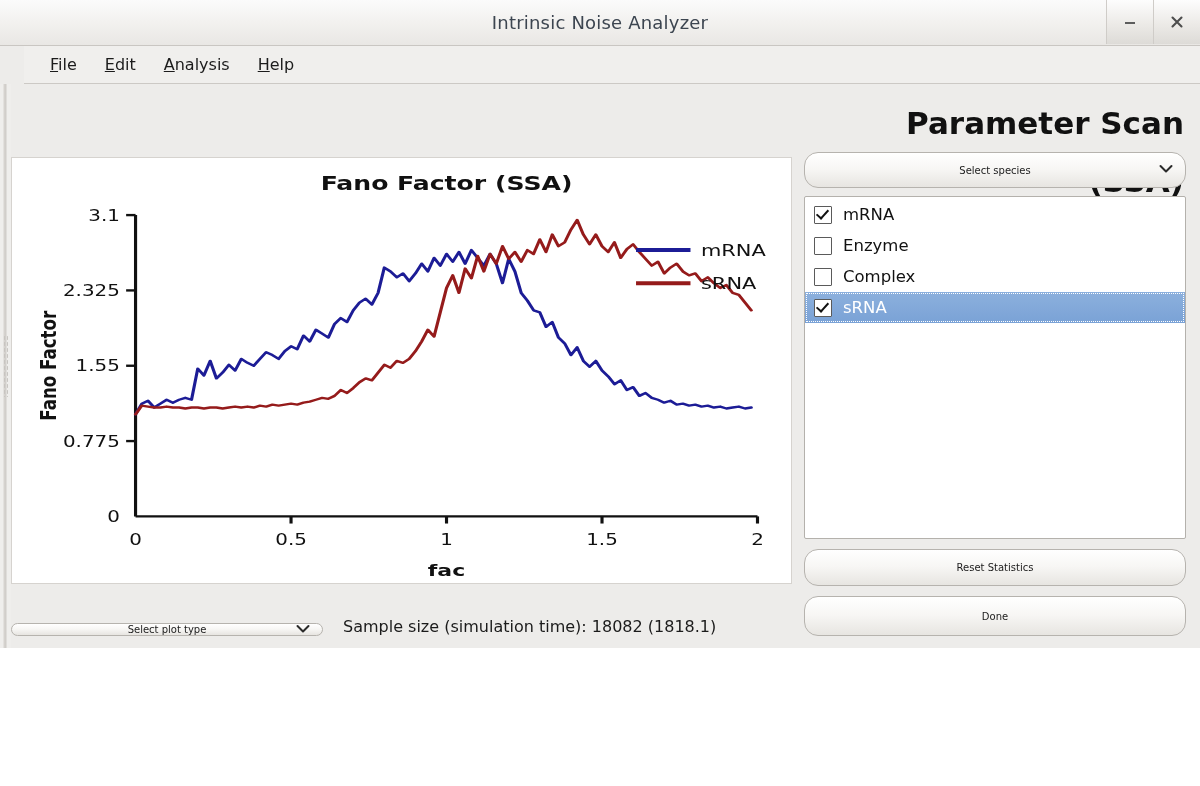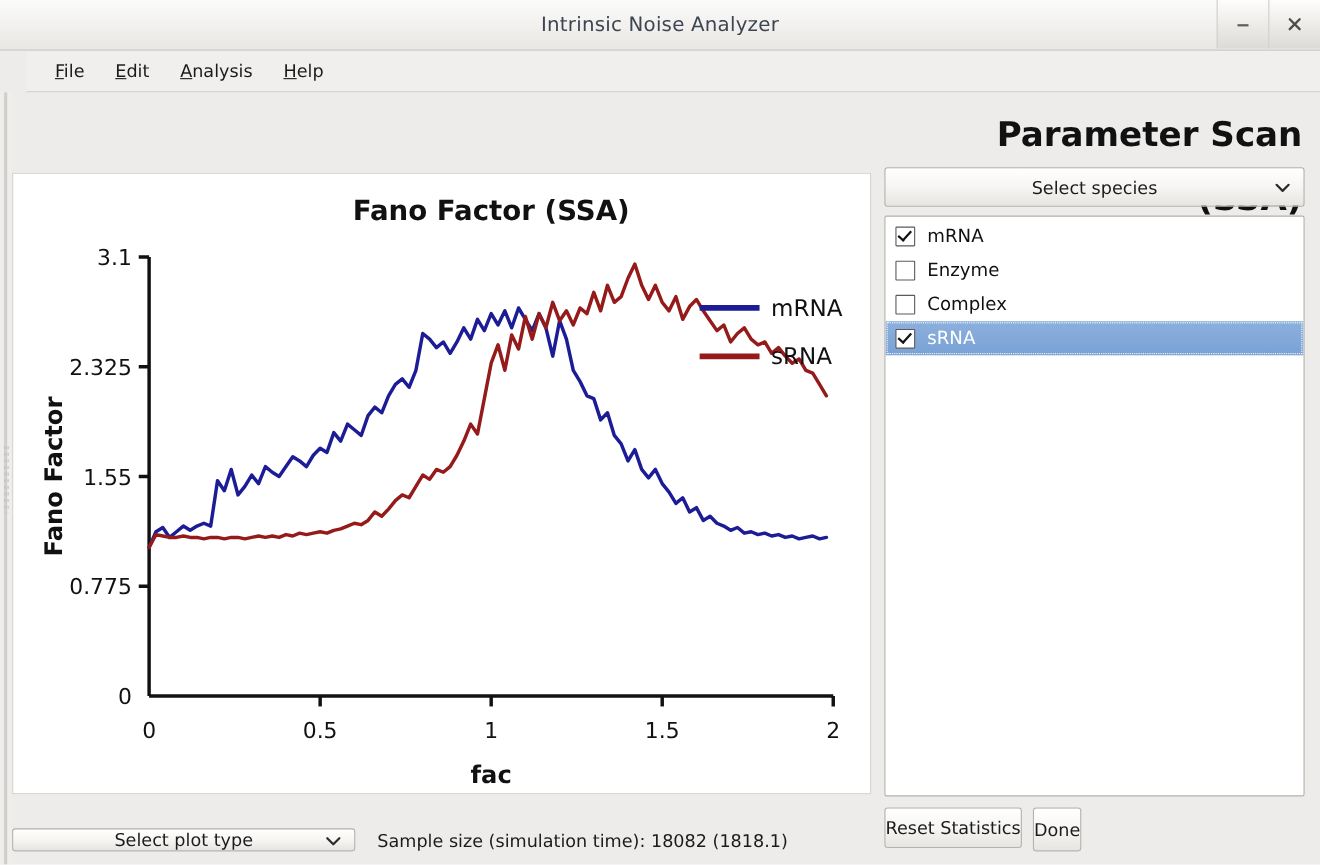--- a/index.html
+++ b/index.html
@@ -4,21 +4,21 @@
 <style>
   html, body {
     margin: 0; padding: 0;
     width: 1200px; height: 786px;
     overflow: hidden;
     background: #ffffff;
     font-family: "DejaVu Sans", "Liberation Sans", sans-serif;
   }
   .window {
     position: relative;
-    width: 1200px; height: 786px;
+    width: 1200px; height: 648px;
     background: #edecea;
     box-sizing: border-box;
     display: flex; flex-direction: column;
   }
   
   .titlebar {
     position: relative;
     height: 45px;
     background: linear-gradient(to bottom, #fbfbfb 0%, #f3f2f0 45%, #e9e7e4 100%);
     border-bottom: 1px solid #c9c6c2;
@@ -114,22 +114,22 @@
   .plot-card svg { display:block; width: 100%; height: 100%; }
   
   .bottom-row {
     margin-top: 12px;
     display: flex; align-items: flex-end; gap: 10px;
     height: 40px; flex: none;
   }
   .btn {
     background: linear-gradient(to bottom, #ffffff 0%, #f7f6f4 48%, #e7e5e1 100%);
     border: 1px solid #b6b3ae;
-    border-radius: 3px;
-    font-size: 16px; color: #1b1b1b;
+    border-radius: 14px;
+    font-size: 10px; color: #1b1b1b;
     display: flex; align-items: center; justify-content: center;
     cursor: pointer;
     position: relative;
     box-sizing: border-box;
   }
   .combo { position: relative; }
   .combo .chev {
     position: absolute; right: 12px; top: 50%; transform: translateY(-50%);
     pointer-events:none;
   }
@@ -174,21 +174,21 @@
     position: relative;
     border-radius: 1px;
   }
   .cb.checked::after {
     content: "";
     position: absolute; left: 4px; top: 0px;
     width: 5px; height: 10px;
     border: solid #111; border-width: 0 2px 2px 0;
     transform: rotate(42deg);
   }
-  .right-buttons { margin-top: 10px; flex: none; display:flex; flex-direction:row; gap: 10px; }
+  .right-buttons { margin-top: 10px; flex: none; display:flex; flex-direction:column; gap: 10px; }
   .right-buttons .btn { height: 37px; }
   .btn-done { height: 40px !important; }
 </style>
 </head>
 <body>
 
 <div class="window">
 
   <div class="titlebar">
     <div class="titlebar-text">Intrinsic Noise Analyzer</div>

